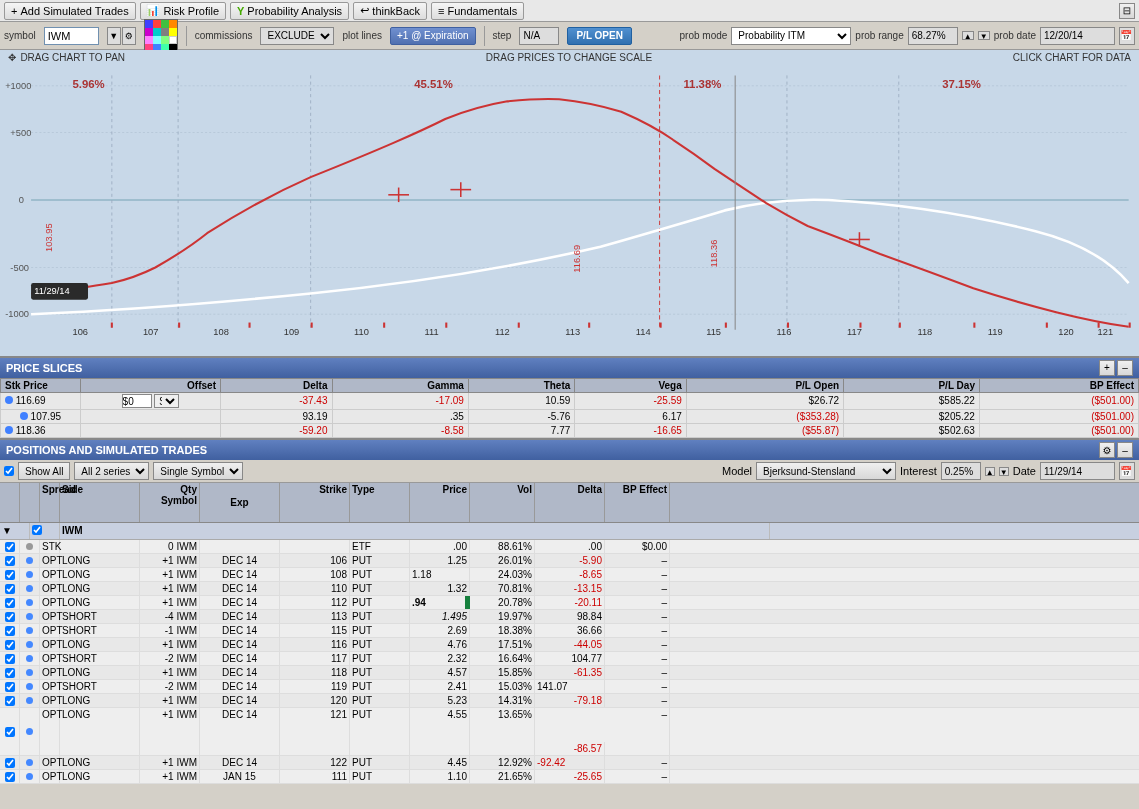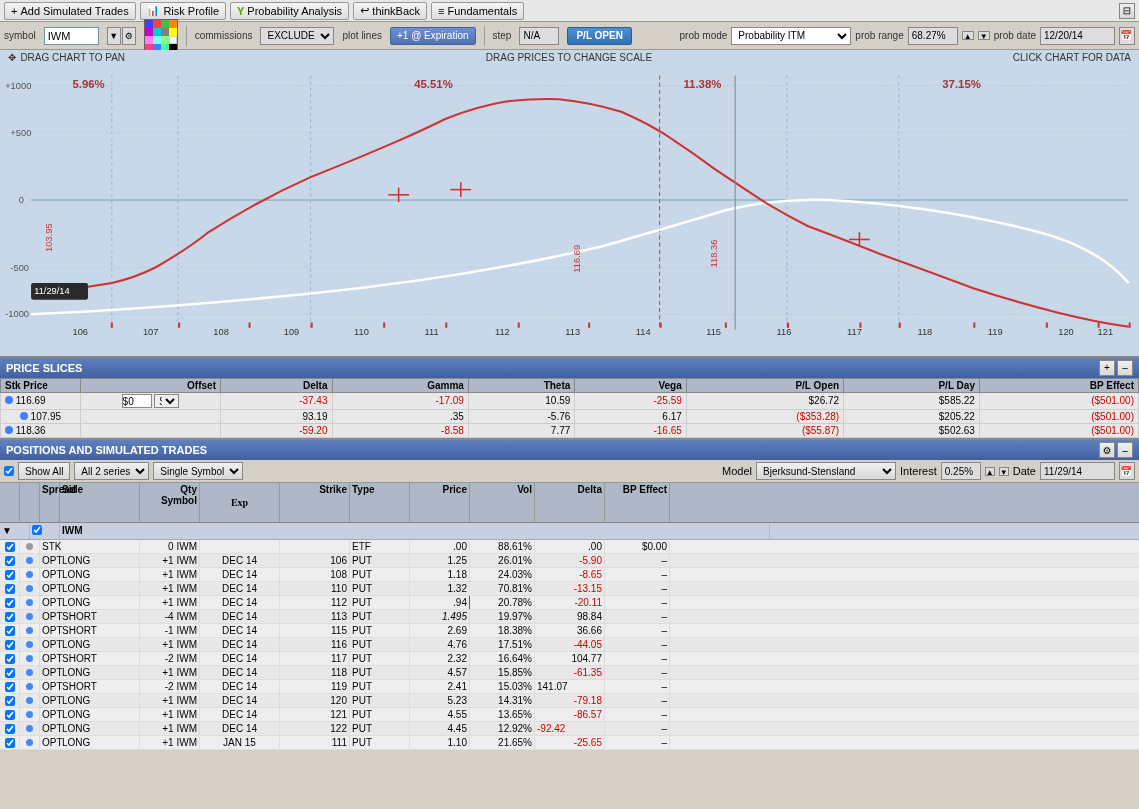--- a/index.html
+++ b/index.html
@@ -475,21 +475,21 @@
         <button style="font-size:10px;width:16px;height:18px;border:1px solid #888;background:#ddd;cursor:pointer;">📅</button>
       </span>
     </div>
 
     <div style="display:grid;grid-template-columns:20px 20px 20px 80px 60px 80px 70px 60px 60px 65px 70px 65px 80px;background:#b0b8c8;border-bottom:1px solid #888;font-size:10px;font-weight:bold;">
       <div style="padding:1px 2px;border-right:1px solid #999;"></div>
       <div style="padding:1px 2px;border-right:1px solid #999;"></div>
       <div style="padding:1px 2px;border-right:1px solid #999;">Spread</div>
       <div style="padding:1px 2px;border-right:1px solid #999;">Side</div>
       <div style="padding:1px 2px;border-right:1px solid #999;text-align:right;">Qty Symbol</div>
-      <div style="padding:14px 2px;border-right:1px solid #999;text-align:center;font-family:Liberation Serif, serif;">Exp</div>
+      <div style="padding:14px 2px;border-right:1px solid #999;text-align:center;">Exp</div>
       <div style="padding:1px 2px;border-right:1px solid #999;text-align:right;">Strike</div>
       <div style="padding:1px 2px;border-right:1px solid #999;">Type</div>
       <div style="padding:1px 2px;border-right:1px solid #999;text-align:right;">Price</div>
       <div style="padding:1px 2px;border-right:1px solid #999;text-align:right;">Vol</div>
       <div style="padding:1px 2px;border-right:1px solid #999;text-align:right;">Delta</div>
       <div style="padding:1px 2px;border-right:1px solid #999;text-align:right;">BP Effect</div>
       <div style="padding:1px 2px;"></div>
     </div>
 
     <div id="iwm-group-header">
@@ -544,21 +544,21 @@
     </div>
     <div style="padding:1px 2px;border-right:1px solid #ddd;display:flex;align-items:center;justify-content:center;">
       <span style="width:7px;height:7px;border-radius:50%;display:inline-block;background:#4488ff;"></span>
     </div>
     <div style="padding:1px 2px;border-right:1px solid #ddd;">OPT</div>
     <div style="padding:1px 2px;border-right:1px solid #ddd;">LONG</div>
     <div style="padding:1px 2px;border-right:1px solid #ddd;text-align:right;">+1 IWM</div>
     <div style="padding:1px 2px;border-right:1px solid #ddd;text-align:center;">DEC 14</div>
     <div style="padding:1px 2px;border-right:1px solid #ddd;text-align:right;">108</div>
     <div style="padding:1px 2px;border-right:1px solid #ddd;">PUT</div>
-    <div style="padding:1px 2px;border-right:1px solid #ddd;text-align:right;">1.18</div>
+    <div style="padding:1px 2px;border-right:1px solid #ddd;">1.18</div>
     <div style="padding:1px 2px;border-right:1px solid #ddd;text-align:right;">24.03%</div>
     <div style="padding:1px 2px;border-right:1px solid #ddd;text-align:right;color:#cc0000;">-8.65</div>
     <div style="padding:1px 2px;border-right:1px solid #ddd;text-align:right;">–</div>
     <div style="padding:1px 2px;"></div>
   </div>
           <div style="display: grid; grid-template-columns: 20px 20px 20px 80px 60px 80px 70px 60px 60px 65px 70px 65px 80px; border-bottom: 1px solid rgb(221, 221, 221); font-size: 10px; background: rgb(232, 232, 232);">
     <div style="padding:1px 2px;border-right:1px solid #ddd;display:flex;align-items:center;justify-content:center;">
       <input type="checkbox" checked="" style="width: 10px; height: 10px;">
     </div>
     <div style="padding:1px 2px;border-right:1px solid #ddd;display:flex;align-items:center;justify-content:center;">
@@ -582,21 +582,21 @@
     </div>
     <div style="padding:1px 2px;border-right:1px solid #ddd;display:flex;align-items:center;justify-content:center;">
       <span style="width:7px;height:7px;border-radius:50%;display:inline-block;background:#4488ff;"></span>
     </div>
     <div style="padding:1px 2px;border-right:1px solid #ddd;">OPT</div>
     <div style="padding:1px 2px;border-right:1px solid #ddd;">LONG</div>
     <div style="padding:1px 2px;border-right:1px solid #ddd;text-align:right;">+1 IWM</div>
     <div style="padding:1px 2px;border-right:1px solid #ddd;text-align:center;">DEC 14</div>
     <div style="padding:1px 2px;border-right:1px solid #ddd;text-align:right;">112</div>
     <div style="padding:1px 2px;border-right:1px solid #ddd;">PUT</div>
-    <div style="padding:1px 2px;border-right:1px solid #15803d;text-align:right;">.94</div>
+    <div style="padding:1px 2px;border-right:5px solid #15803d;font-weight:bold;">.94</div>
     <div style="padding:1px 2px;border-right:1px solid #ddd;text-align:right;">20.78%</div>
     <div style="padding:1px 2px;border-right:1px solid #ddd;text-align:right;color:#cc0000;">-20.11</div>
     <div style="padding:1px 2px;border-right:1px solid #ddd;text-align:right;">–</div>
     <div style="padding:1px 2px;"></div>
   </div>
           <div style="display: grid; grid-template-columns: 20px 20px 20px 80px 60px 80px 70px 60px 60px 65px 70px 65px 80px; border-bottom: 1px solid rgb(221, 221, 221); font-size: 10px; background: rgb(232, 232, 232);">
     <div style="padding:1px 2px;border-right:1px solid #ddd;display:flex;align-items:center;justify-content:center;">
       <input type="checkbox" checked="" style="width: 10px; height: 10px;">
     </div>
     <div style="padding:1px 2px;border-right:1px solid #ddd;display:flex;align-items:center;justify-content:center;">
@@ -736,21 +736,21 @@
       <span style="width:7px;height:7px;border-radius:50%;display:inline-block;background:#4488ff;"></span>
     </div>
     <div style="padding:1px 2px;border-right:1px solid #ddd;">OPT</div>
     <div style="padding:1px 2px;border-right:1px solid #ddd;">LONG</div>
     <div style="padding:1px 2px;border-right:1px solid #ddd;text-align:right;">+1 IWM</div>
     <div style="padding:1px 2px;border-right:1px solid #ddd;text-align:center;">DEC 14</div>
     <div style="padding:1px 2px;border-right:1px solid #ddd;text-align:right;">121</div>
     <div style="padding:1px 2px;border-right:1px solid #ddd;">PUT</div>
     <div style="padding:1px 2px;border-right:1px solid #ddd;text-align:right;">4.55</div>
     <div style="padding:1px 2px;border-right:1px solid #ddd;text-align:right;">13.65%</div>
-    <div style="padding:1px 2px;border-right:1px solid #ddd;text-align:right;color:#cc0000;">-86.57</div>
+    <div style="padding:1px 2px;border-right:1px solid #ddd;text-align:right;color:#cc0000;margin-top:34px;">-86.57</div>
     <div style="padding:1px 2px;border-right:1px solid #ddd;text-align:right;">–</div>
     <div style="padding:1px 2px;"></div>
   </div>
           <div style="display: grid; grid-template-columns: 20px 20px 20px 80px 60px 80px 70px 60px 60px 65px 70px 65px 80px; border-bottom: 1px solid rgb(221, 221, 221); font-size: 10px; background: rgb(232, 232, 232);">
     <div style="padding:1px 2px;border-right:1px solid #ddd;display:flex;align-items:center;justify-content:center;">
       <input type="checkbox" checked="" style="width: 10px; height: 10px;">
     </div>
     <div style="padding:1px 2px;border-right:1px solid #ddd;display:flex;align-items:center;justify-content:center;">
       <span style="width:7px;height:7px;border-radius:50%;display:inline-block;background:#4488ff;"></span>
     </div>

